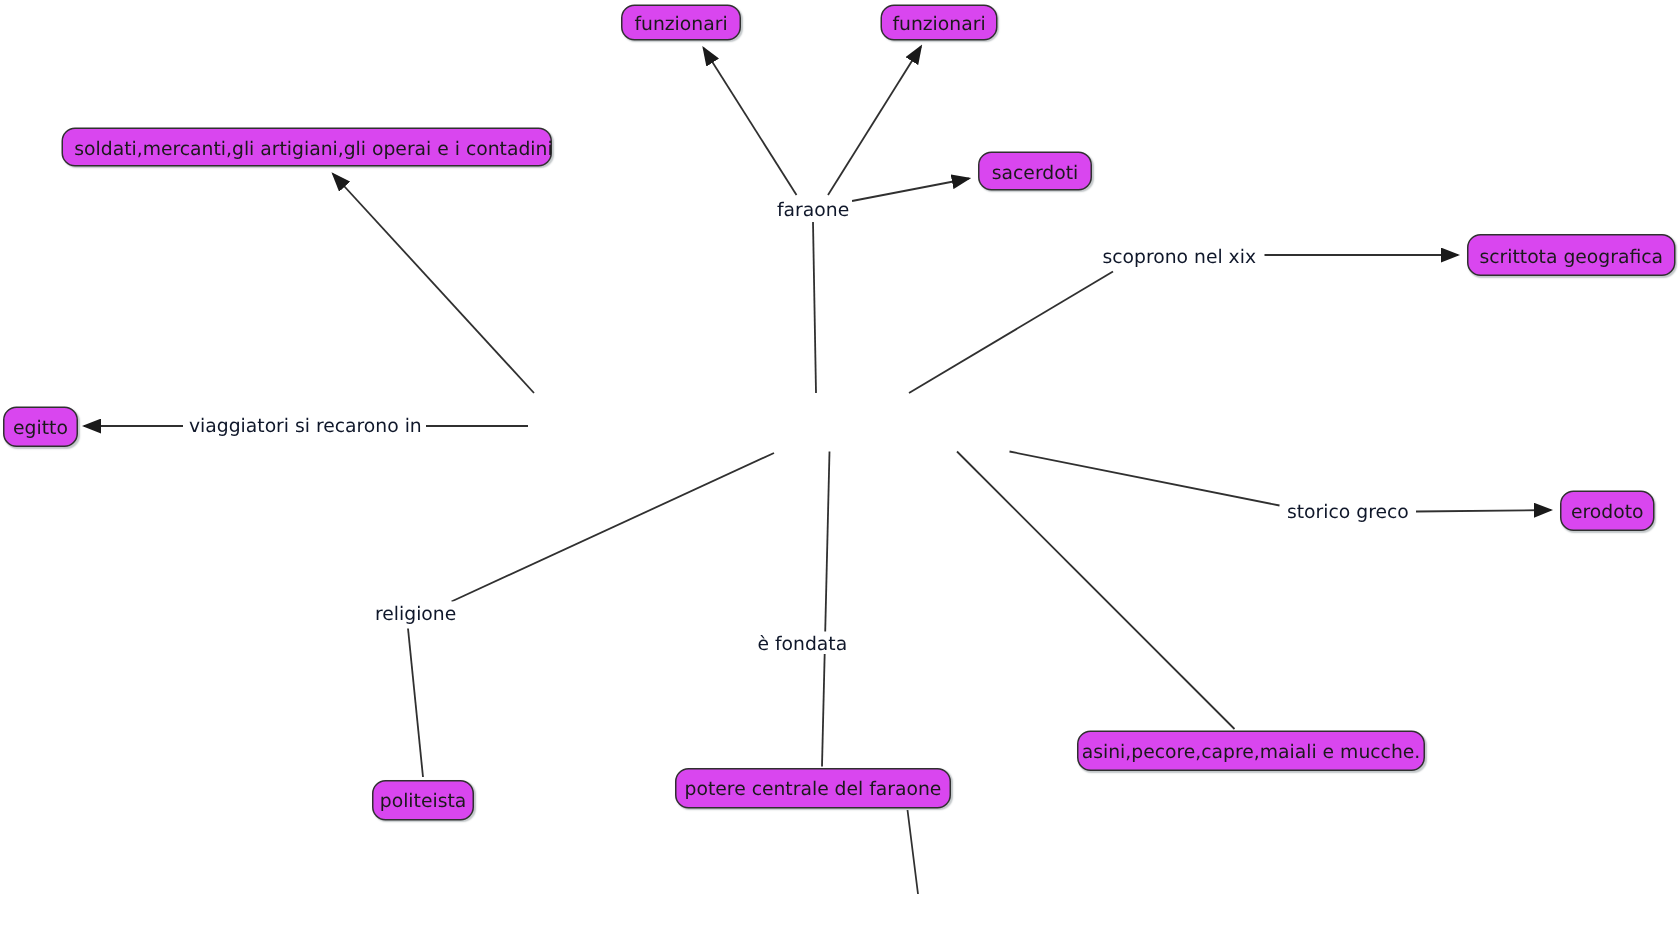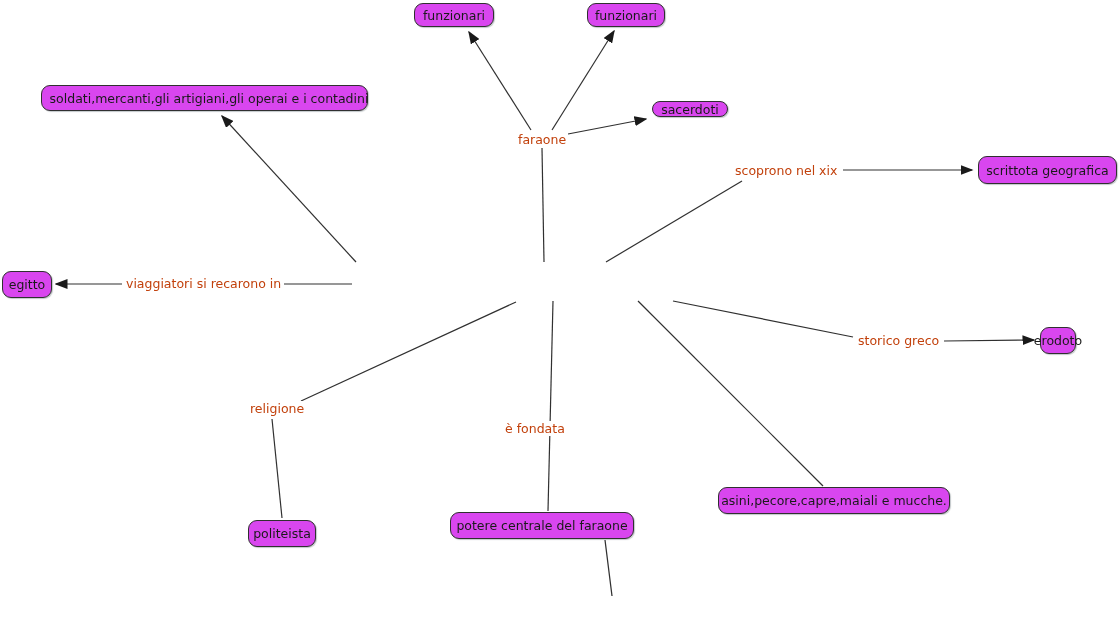--- a/index.html
+++ b/index.html
@@ -40,21 +40,21 @@
     border-radius: 11px;
     font-size: 21px;
     font-weight: bold;
     font-style: italic;
     letter-spacing: 0.5px;
     box-shadow: 2px 2px 2px rgba(120,130,135,0.5);
   }
   .linklabel {
     position: absolute;
     font-size: 12.5px;
-    color: #c2410c;
+    color: #0f172a;
     white-space: nowrap;
     background: #ffffff;
     padding: 0 2px;
     line-height: 15px;
   }
 </style>
 </head>
 <body>
 
 <div id="canvas">
@@ -83,27 +83,27 @@
     <line x1="638" y1="301" x2="823" y2="486" stroke="#303030" stroke-width="1.2"></line>
   </svg>
 
 
   <div class="cnode" style="left:41px; top:85px; width:327px; height:26px;padding-left:15px;">soldati,mercanti,gli artigiani,gli operai e i contadini</div>
 
   <div class="cnode" style="left:414px; top:3px; width:80px; height:24px;">funzionari</div>
 
   <div class="cnode" style="left:587px; top:3px; width:78px; height:24px;">funzionari</div>
 
-  <div class="cnode" style="left:652px; top:101px; width:76px; height:16px;">sacerdoti</div>
+  <div class="cnode" style="left:652px; top:101px; width:76px; height:26px;">sacerdoti</div>
 
   <div class="cnode" style="left:978px; top:156px; width:139px; height:28px;">scrittota geografica</div>
 
   <div class="cnode" style="left:2px; top:271px; width:50px; height:27px;">egitto</div>
 
-  <div class="cnode" style="left:1040px; top:327px; width:36px; height:27px;">erodoto</div>
+  <div class="cnode" style="left:1040px; top:327px; width:63px; height:27px;">erodoto</div>
 
   <div class="cnode" style="left:248px; top:520px; width:68px; height:27px;">politeista</div>
 
   <div class="cnode" style="left:450px; top:512px; width:184px; height:27px;">potere centrale del faraone</div>
 
 
   <div class="cnode" style="left:718px; top:487px; width:232px; height:27px;">asini,pecore,capre,maiali e mucche.</div>
 
   <div class="linklabel" style="left:516px; top:132px;">faraone</div>
 

